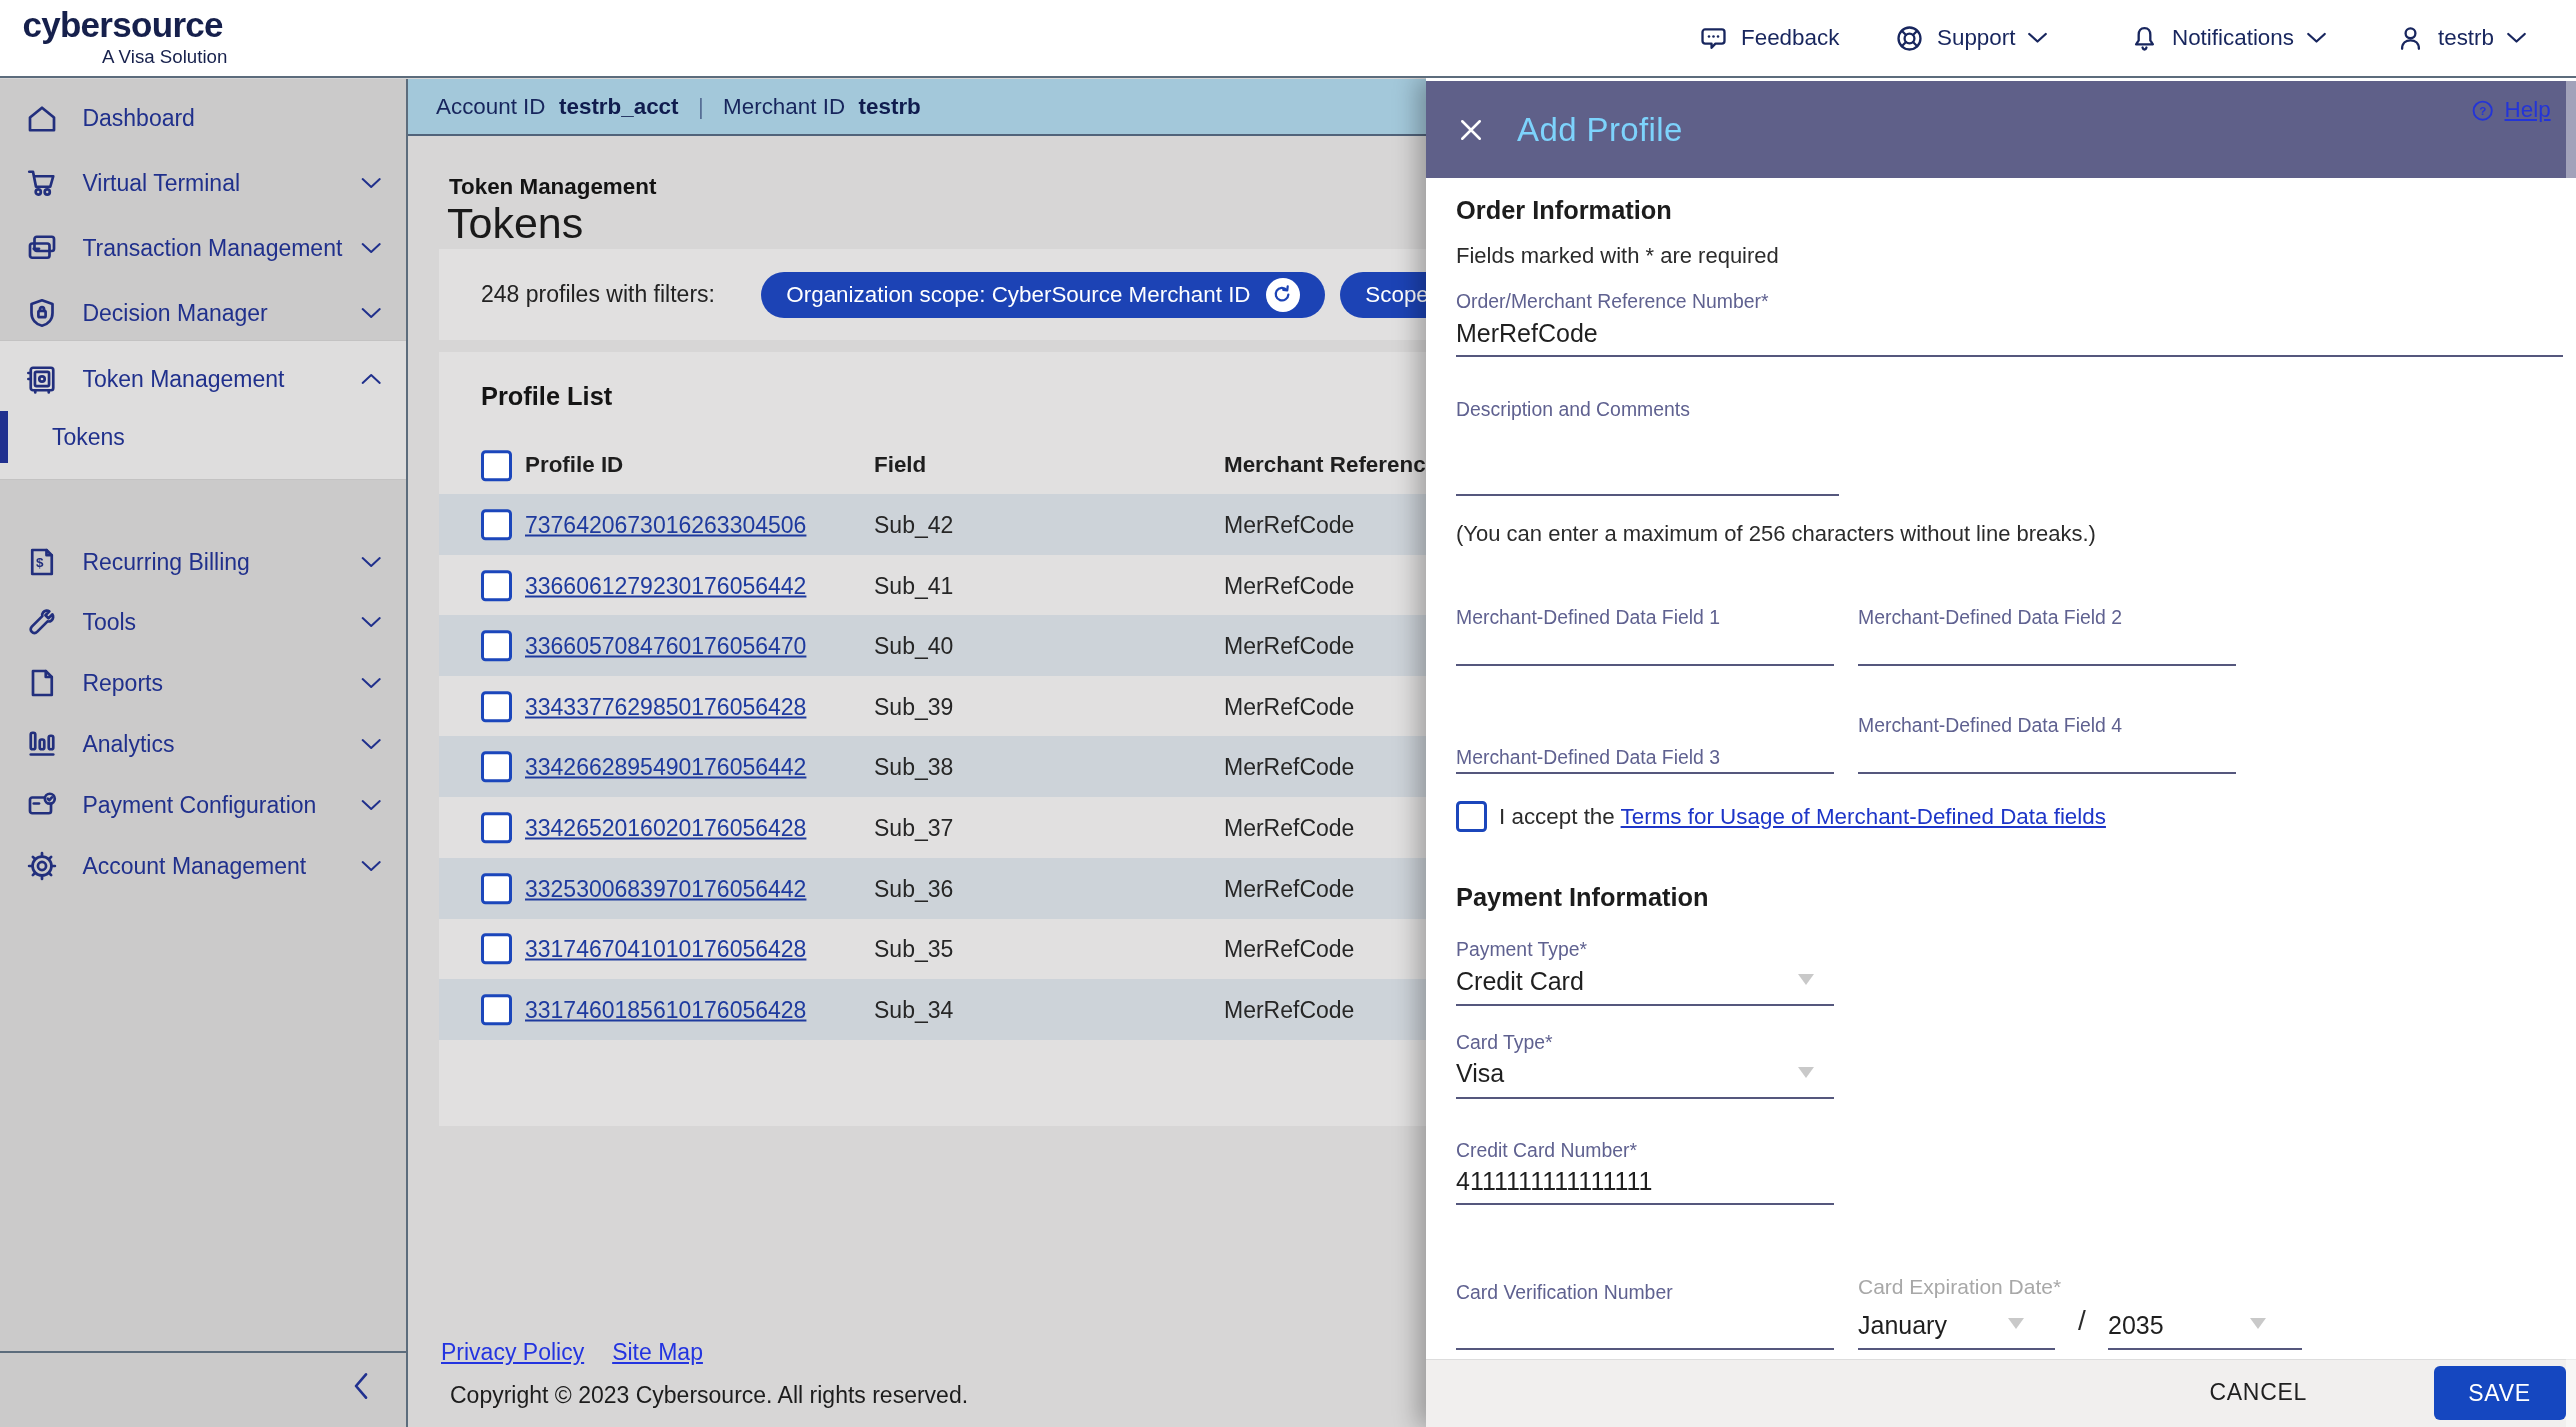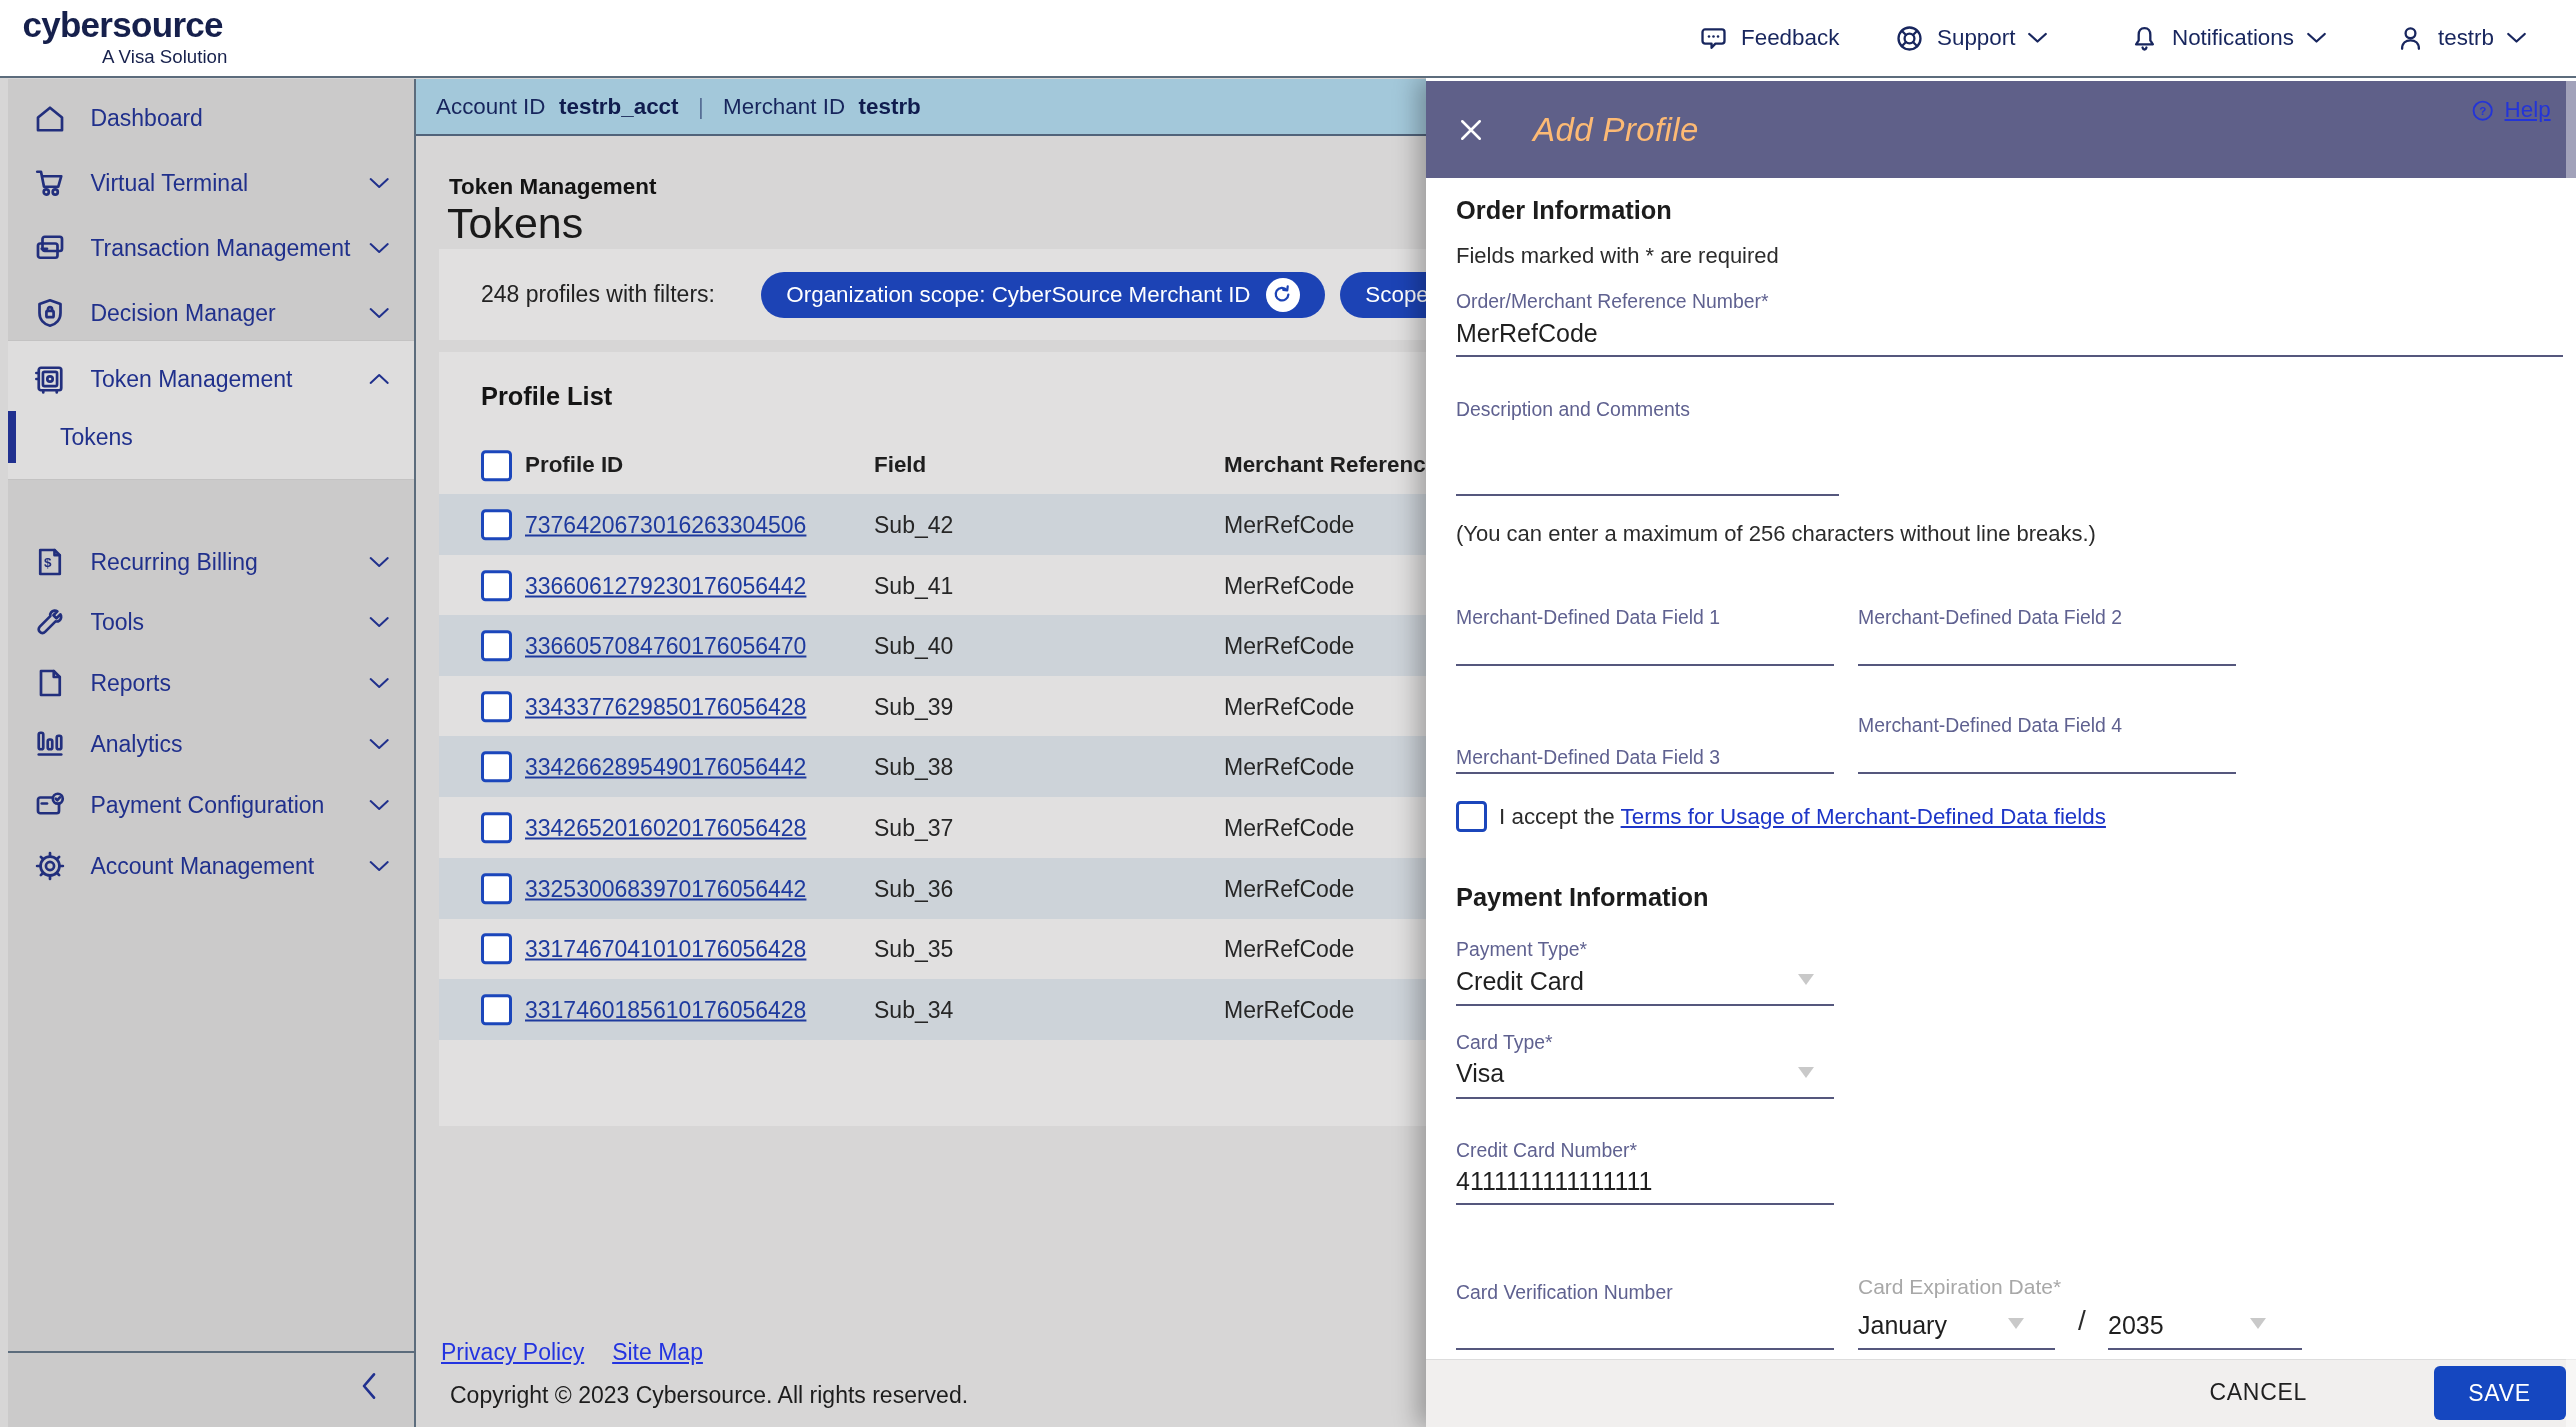--- a/index.html
+++ b/index.html
@@ -12,21 +12,21 @@
           border-bottom:2.2px solid #5c6c7c;z-index:40;}
   .logo-word{position:absolute;left:22.4px;top:4.5px;font-size:35px;font-weight:800;
              letter-spacing:-0.7px;color:#16204c;}
   .logo-tag{position:absolute;left:102px;top:46px;font-size:18.7px;color:#16204c;}
   .nav-group{position:absolute;top:0;height:76px;display:flex;align-items:center;gap:12px;
              font-size:22.4px;color:#18265e;cursor:pointer;}
   .nav-group svg{stroke:#18265e;}
 
   
   .sidebar{position:absolute;left:0;top:79px;width:408px;height:1349px;background:#cbcaca;
-           border-right:2.2px solid #5c6c7c;box-sizing:border-box;z-index:10;margin-left:8px;}
+           border-right:2.2px solid #5c6c7c;box-sizing:border-box;z-index:10;}
   .side-expanded{position:absolute;left:0;top:261px;width:100%;height:138px;background:#dedddd;
                  border-top:0.7px solid rgba(0,0,0,.12);border-bottom:0.7px solid rgba(0,0,0,.12);}
   .side-item{position:absolute;left:0;width:100%;height:66px;display:flex;align-items:center;
              padding:0 24px;box-sizing:border-box;cursor:pointer;}
   .sicon{width:36px;height:36px;flex:0 0 36px;}
   .sicon svg{width:36px;height:36px;stroke:#222f7d;}
   .slabel{margin-left:22.4px;font-size:23px;color:#20308c;}
   .schev{margin-left:auto;}
   .schev svg{stroke:#20308c;}
   .sub-indicator{position:absolute;left:0;top:332px;width:7.5px;height:52px;background:#20308f;}
@@ -68,21 +68,21 @@
   .foot-links a{color:#2334e0;text-decoration:underline;cursor:pointer;}
   .copyright{position:absolute;left:450px;top:1382px;font-size:23px;color:#1c1c1c;}
 
   
   .panel{position:absolute;left:1426px;top:78px;width:1150px;height:1349px;background:#ffffff;
          box-shadow:-9px 0 22.4px rgba(0,0,0,.28);z-index:30;}
   .panel-head{position:absolute;left:0;top:3px;width:100%;height:97px;background:#5f6089;
               display:flex;align-items:center;}
   .close-x{margin-left:30px;cursor:pointer;}
   .close-x svg{stroke:#ffffff;}
-  .panel-title{margin-left:47px;font-size:33px;color:#fdba74;letter-spacing:0.4px;font-style:italic;}
+  .panel-title{margin-left:31px;font-size:33px;color:#7dd3fc;letter-spacing:0.4px;}
   .help-link{position:absolute;top:19.4px;right:25.4px;display:flex;align-items:center;gap:9px;
              font-size:22.4px;color:#2334d8;cursor:pointer;}
   .help-link .txt{text-decoration:underline;}
   .scroll-track{position:absolute;right:0;top:3px;width:9.7px;height:1346px;
                 background:rgba(255,255,255,.42);}
 
   .ph{position:absolute;font-size:25.4px;font-weight:700;color:#1c1c1c;}
   .pnote{position:absolute;font-size:22px;color:#2b2b2b;}
   .plabel{position:absolute;font-size:19.4px;color:#5f6190;}
   .plabel.gray{color:#a8a8a8;font-size:21px;}

